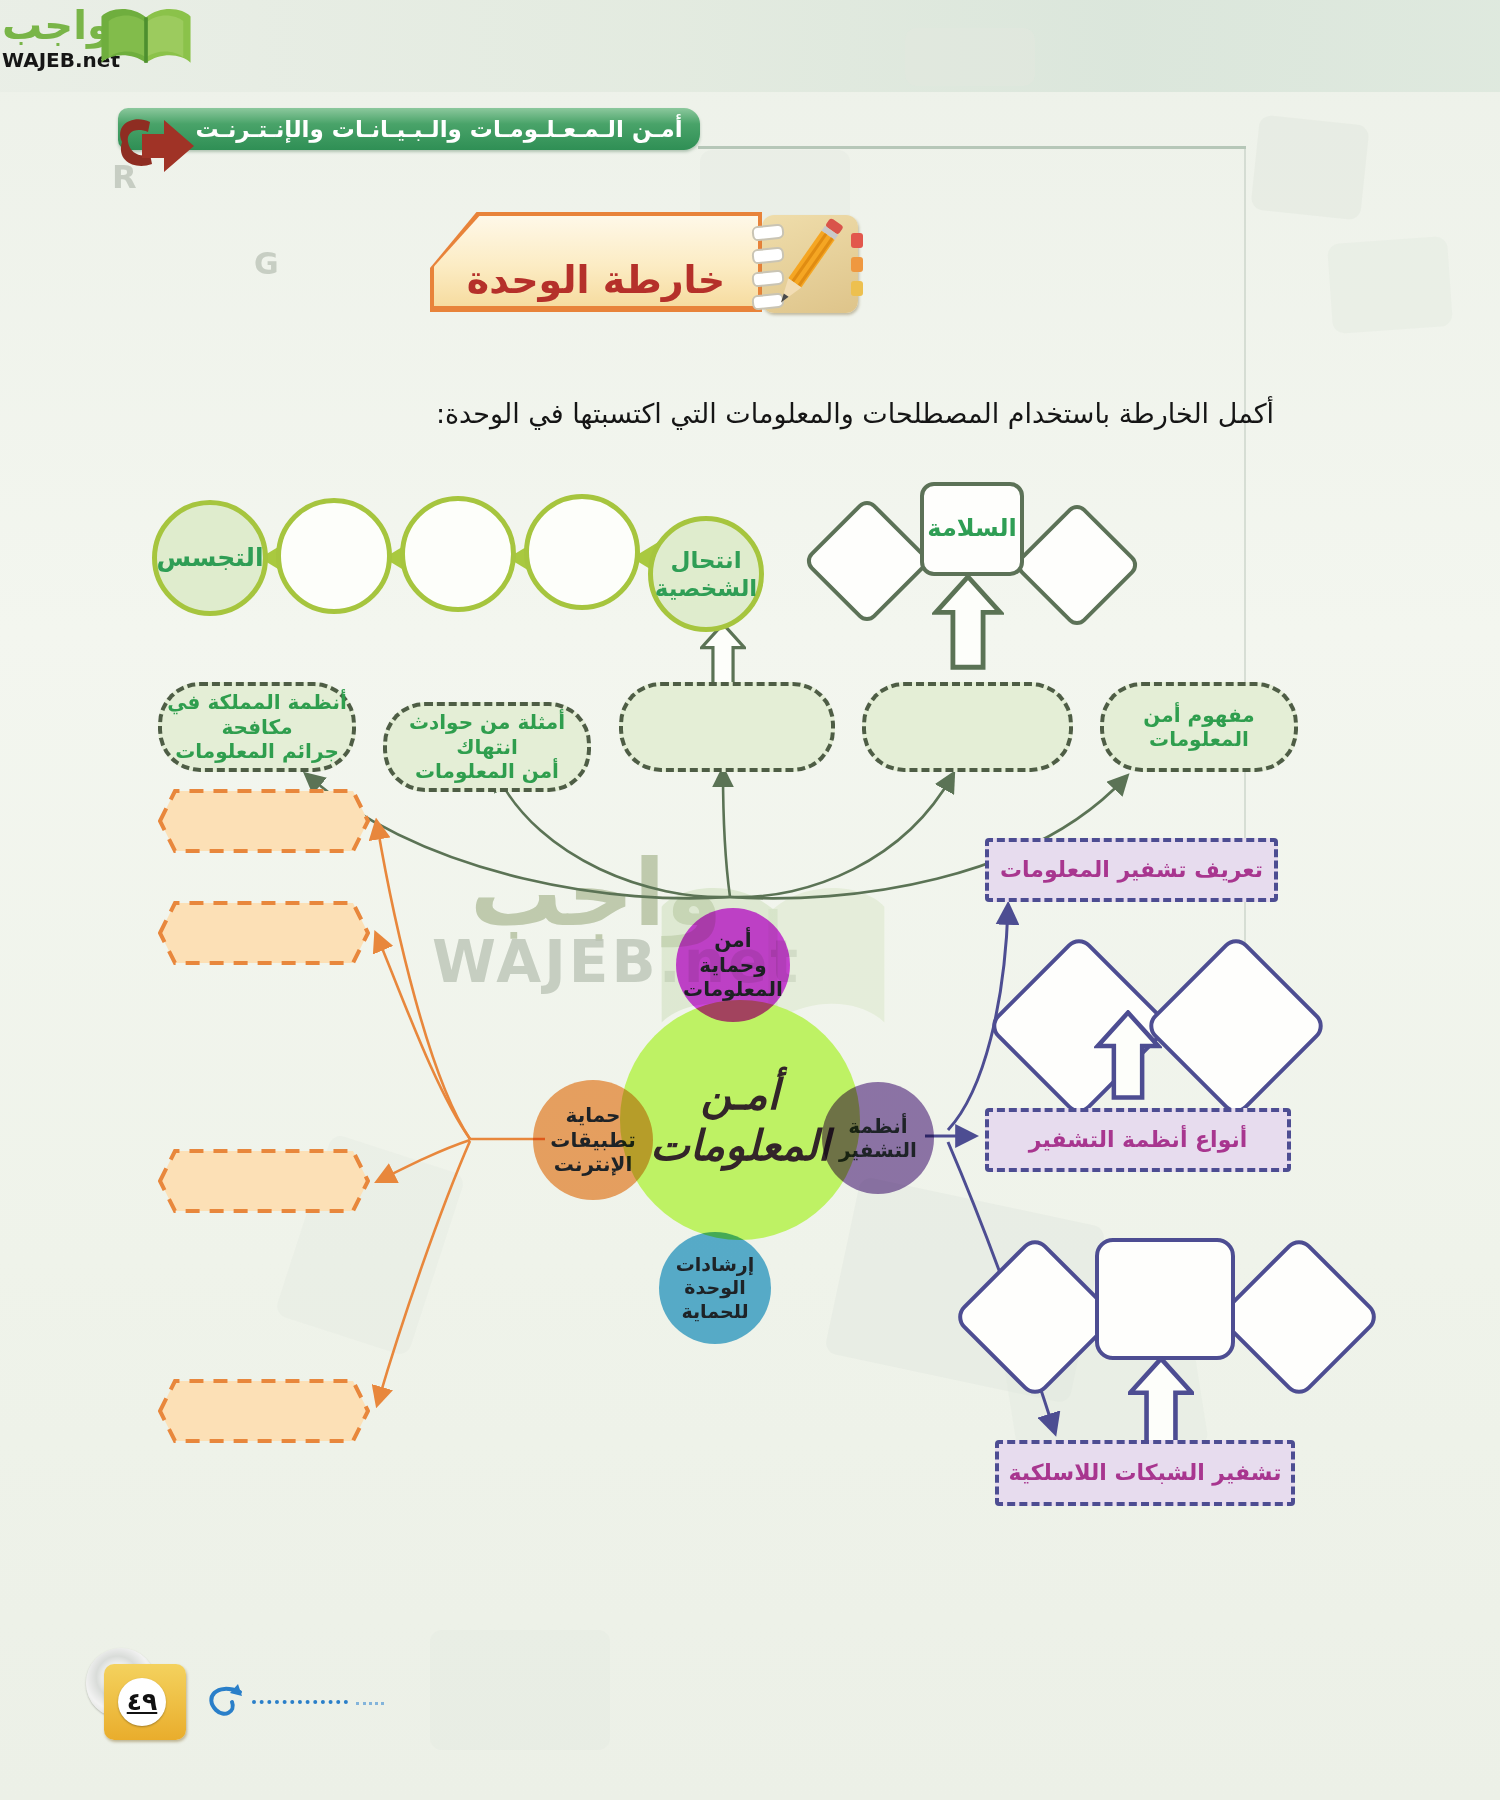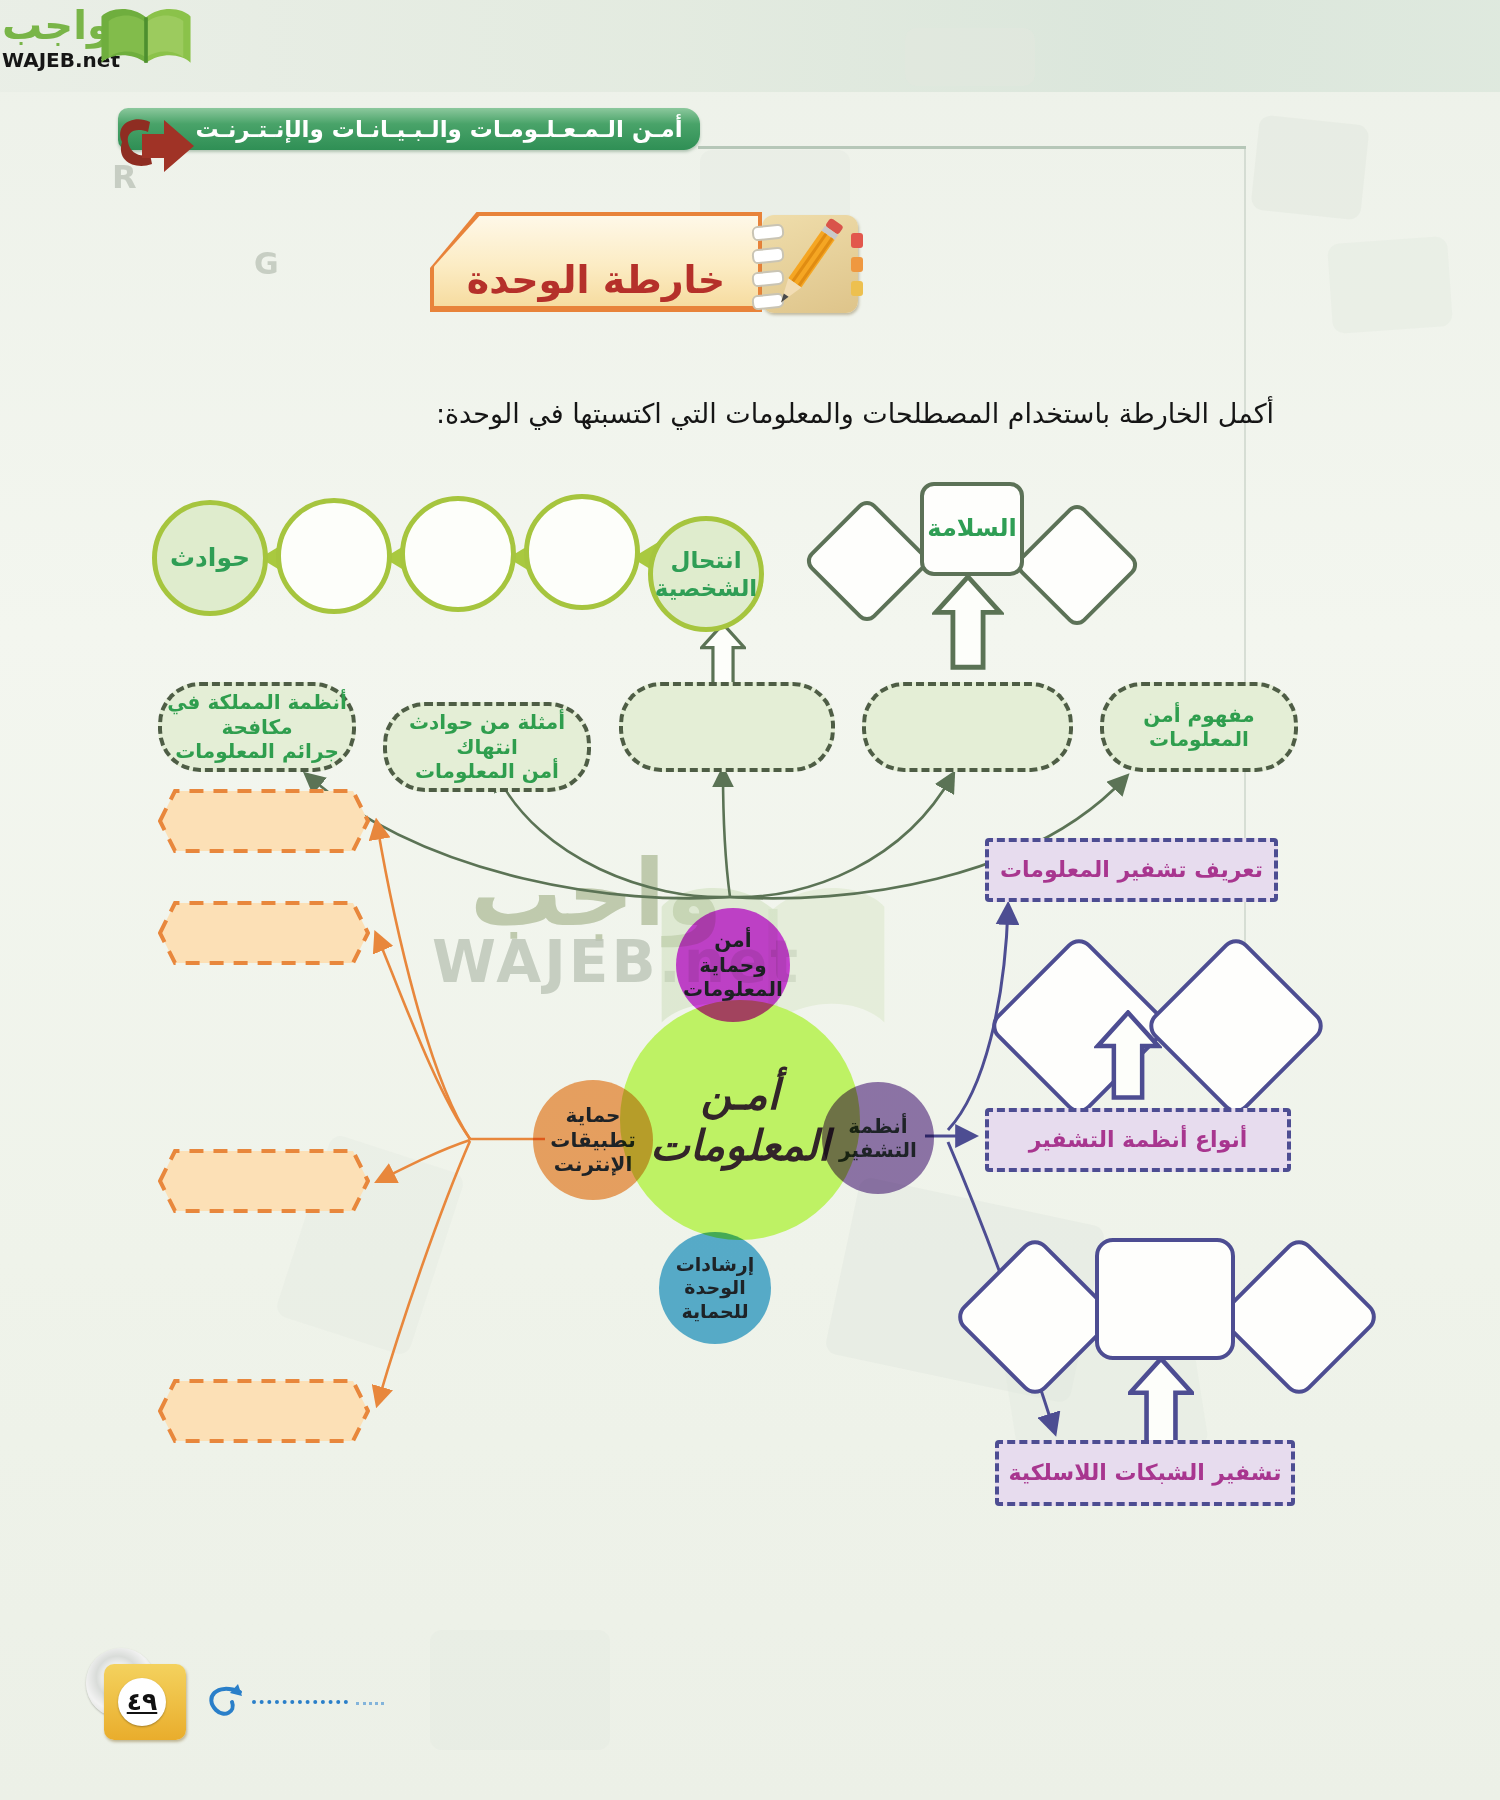--- a/index.html
+++ b/index.html
@@ -184,21 +184,21 @@
     <path d="M948,1136 L972,1136" marker-end="url(#ah-indigo)"></path>
     <path d="M948,1142 C990,1240 1030,1355 1054,1430" marker-end="url(#ah-indigo)"></path>
   </g>
 </svg>
 
 <div class="abs chevron" style="left:260px;top:530px;z-index:2;"></div>
 <div class="abs chevron" style="left:384px;top:530px;z-index:2;"></div>
 <div class="abs chevron" style="left:508px;top:530px;z-index:2;"></div>
 <div class="abs chevron" style="left:632px;top:530px;z-index:2;"></div>
 
-<div class="abs lbl chain-circle filled" style="left:152px;top:500px;width:106px;height:106px;z-index:3;">حوادث</div>
+<div class="abs lbl chain-circle filled" style="left:152px;top:500px;width:106px;height:106px;z-index:3;">التجسس</div>
 <div class="abs lbl chain-circle" style="left:276px;top:498px;width:106px;height:106px;z-index:3;"></div>
 <div class="abs lbl chain-circle" style="left:400px;top:496px;width:106px;height:106px;z-index:3;"></div>
 <div class="abs lbl chain-circle" style="left:524px;top:494px;width:106px;height:106px;z-index:3;"></div>
 <div class="abs lbl chain-circle filled" style="left:648px;top:516px;width:106px;height:106px;z-index:3;font-size:23px;">انتحال
 الشخصية</div>
 
 <span class="abs" style="left:700px;top:622px;z-index:2;">
   <svg width="46" height="64" viewBox="0 0 100 140">
     <polygon points="50,4 97,56 72,56 72,136 28,136 28,56 3,56" fill="#fdfefa" stroke="#5b7355" stroke-width="7"></polygon>
   </svg>

